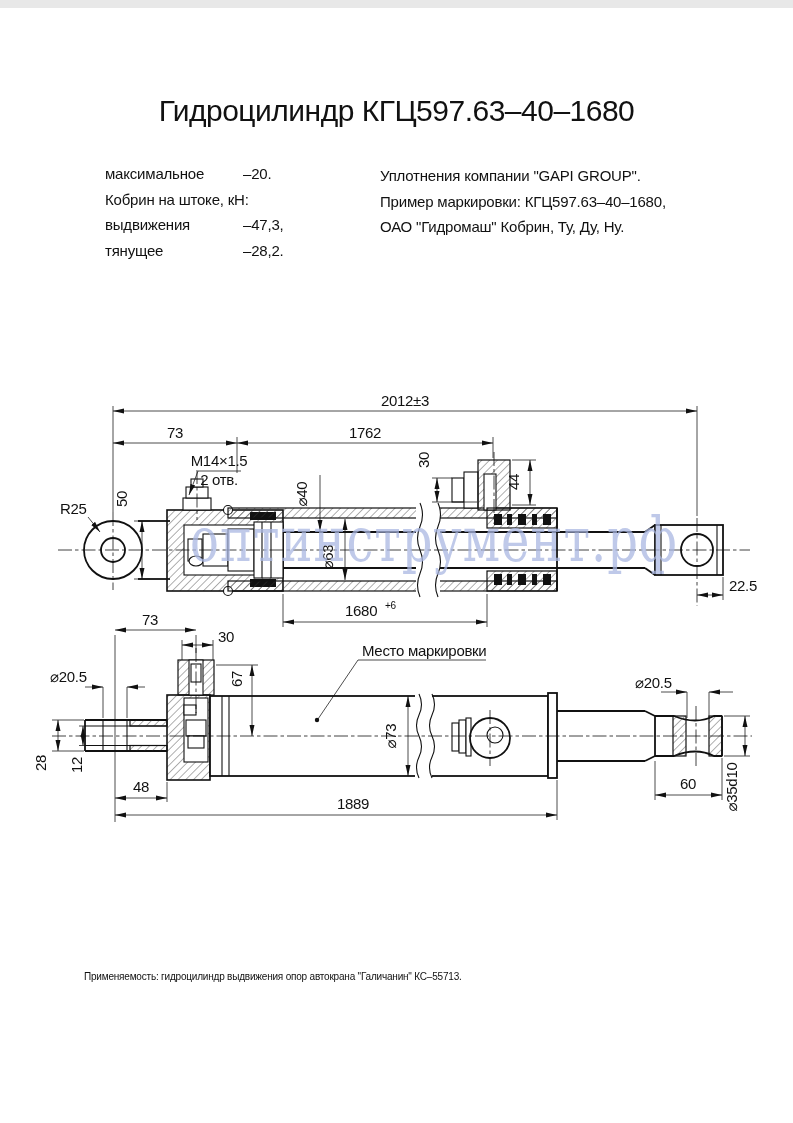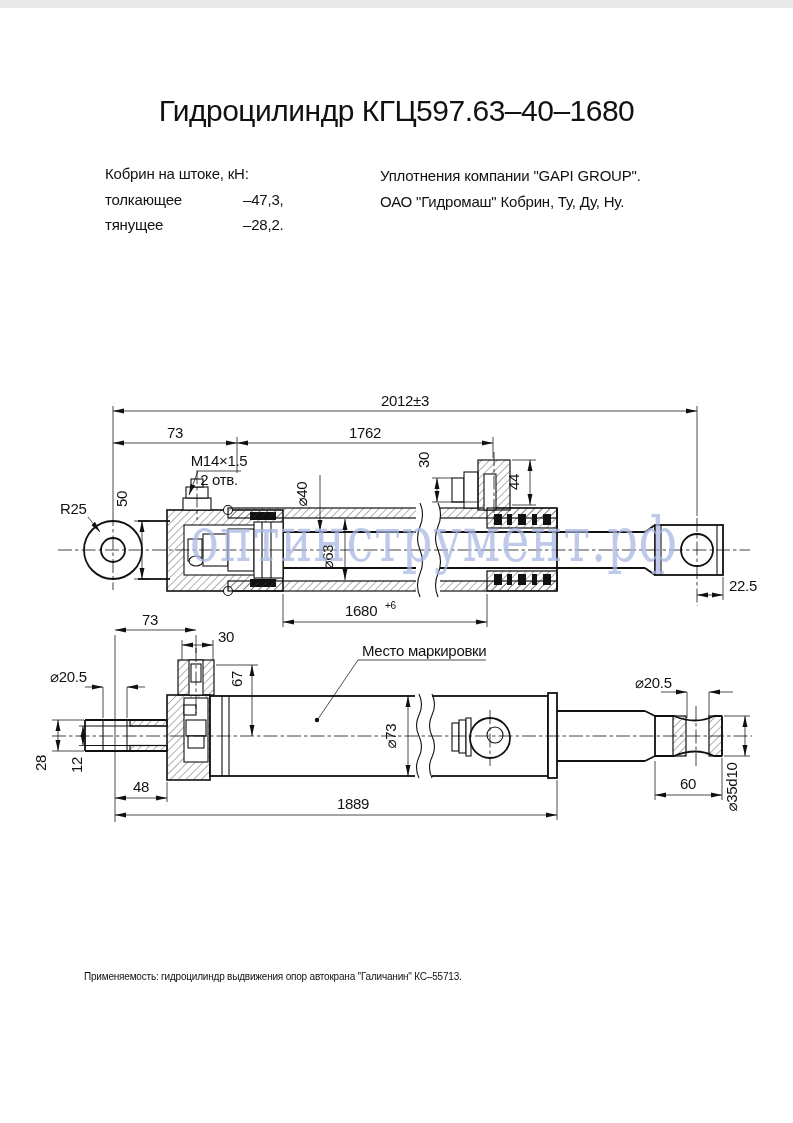--- a/index.html
+++ b/index.html
@@ -28,33 +28,38 @@
   .wm{font-family:"DejaVu Serif",serif;font-size:48px;letter-spacing:1px;fill-opacity:0.75}
 </style>
 </head>
 <body>
 
 <div class="page">
 
   <div class="title">Гидроцилиндр КГЦ597.63–40–1680</div>
 
   <div class="specs-left">
+    <div class="spec-line">
+      <span>максимальное</span>
+      <span class="spec-val">–20.</span>
+    </div>
     <div class="spec-line">Кобрин на штоке, кН:</div>
     <div class="spec-line">
-      <span>толкающее</span>
+      <span>выдвижения</span>
       <span class="spec-val">–47,3,</span>
     </div>
     <div class="spec-line">
       <span>тянущее</span>
       <span class="spec-val">–28,2.</span>
     </div>
   </div>
 
   <div class="specs-right">
     <div class="spec-line">Уплотнения компании "GAPI GROUP".</div>
+    <div class="spec-line">Пример маркировки: КГЦ597.63–40–1680,</div>
     <div class="spec-line">ОАО "Гидромаш" Кобрин, Ту, Ду, Ну.</div>
   </div>
 
   <svg class="drawing" width="793" height="1123" viewBox="0 0 793 1123">
     <defs>
       <pattern id="hatch" patternUnits="userSpaceOnUse" width="5.5" height="5.5" patternTransform="rotate(45)">
         <line x1="0" y1="0" x2="0" y2="5.5" stroke="#3a3a3a" stroke-width="0.8"></line>
       </pattern>
       <marker id="arr" viewBox="0 0 11 7" markerWidth="11" markerHeight="7" refX="11" refY="3.5" orient="auto-start-reverse" markerUnits="userSpaceOnUse">
         <path d="M11,3.5 L0,1 L0,6 Z" fill="#111"></path>

